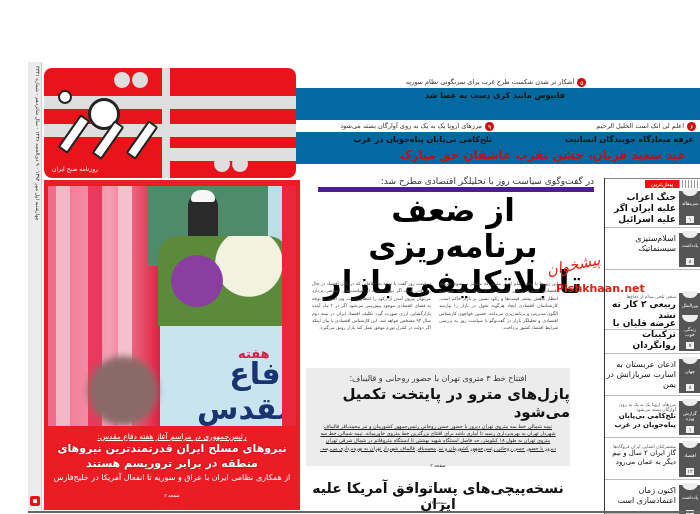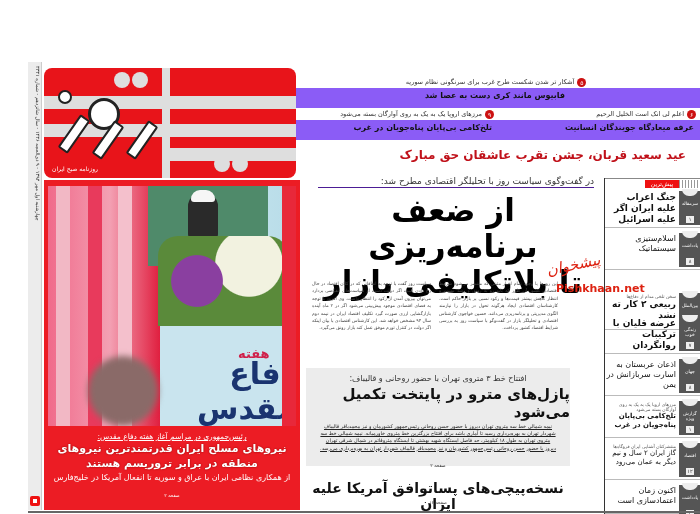--- a/index.html
+++ b/index.html
@@ -20,29 +20,29 @@
   .masthead .b3 { top: 80px; right: 0; left: 120px; }
   .masthead .dot { position: absolute; width: 16px; height: 16px; background: #dedede; border-radius: 50%; }
   .masthead .slash { position: absolute; width: 12px; height: 40px; background: #fff; border: 2px solid #222; transform: rotate(35deg); border-radius: 2px; }
   .masthead .ring { position: absolute; width: 32px; height: 32px; border: 3px solid #222; background: #fff; border-radius: 50%; }
   .masthead .sep { position: absolute; left: 118px; top: 0; width: 8px; height: 110px; background: #dedede; }
   .masthead .tagline { position: absolute; left: 8px; bottom: 6px; font-size: 6px; color: #fff; }
 
   
   .teasers { position: absolute; left: 296px; top: 76px; width: 404px; }
   .t-line { direction: rtl; font-size: 6.5px; color: #333; height: 12px; line-height: 12px; padding-right: 4px; }
-  .t-bar { direction: rtl; background: #8b5cf6; font-size: 8px; font-weight: bold; height: 20px; line-height: 16px; padding-right: 6px; }
+  .t-bar { direction: rtl; background: #0369a1; font-size: 8px; font-weight: bold; height: 32px; line-height: 16px; padding-right: 6px; }
   .t-row { display: flex; flex-direction: row-reverse; }
   .t-row > div { flex: 1; }
   .num { display: inline-block; width: 9px; height: 9px; background: #c11; color: #fff; border-radius: 50%; font-size: 6px; text-align: center; line-height: 9px; margin-left: 3px; vertical-align: middle; }
 
   .eid { position: absolute; left: 300px; top: 148px; width: 396px; direction: rtl; font-size: 12px; font-weight: bold; color: #c0111a; padding-right: 10px; }
 
   
-  .main-kicker { position: absolute; left: 318px; top: 176px; width: 276px; direction: rtl; font-size: 9px; color: #333; border-bottom: 1px solid #4c1d95; padding-bottom: 1px; text-align: right; }
+  .main-kicker { position: absolute; left: 318px; top: 176px; width: 276px; direction: rtl; font-size: 9px; color: #333; border-bottom: 5px solid #4c1d95; padding-bottom: 1px; text-align: right; }
   .main-title { position: absolute; left: 318px; top: 192px; width: 270px; direction: rtl; text-align: center; font-size: 31px; font-weight: 900; line-height: 36px; color: #000; }
   .main-body { position: absolute; left: 312px; top: 280px; width: 246px; display: flex; flex-direction: row-reverse; gap: 8px; }
   .main-body .col { flex: 1; direction: rtl; font-size: 4.5px; line-height: 7.4px; color: #444; text-align: justify; height: 76px; overflow: hidden; }
   .watermark { position: absolute; left: 546px; top: 256px; direction: rtl; font-size: 15px; color: #d21; font-style: italic; transform: rotate(-12deg); }
   .watermark2 { position: absolute; left: 556px; top: 282px; font-size: 11px; color: #d21; font-weight: bold; }
 
   
   .metro { position: absolute; left: 306px; top: 368px; width: 264px; height: 98px; background: #ececec; }
   .metro .kick { direction: rtl; text-align: center; font-size: 8px; color: #333; margin-top: 6px; }
   .metro .ttl { direction: rtl; text-align: right; font-size: 15px; font-weight: bold; margin-top: 2px; }

